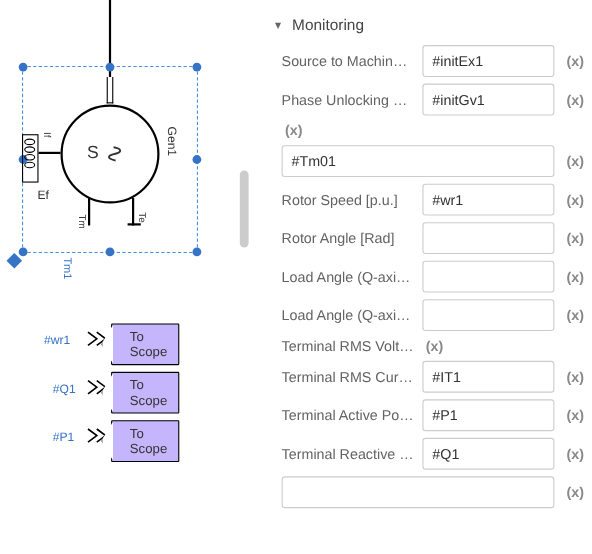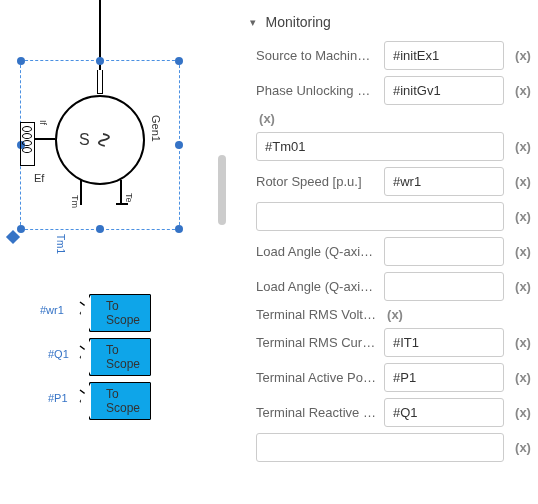--- a/index.html
+++ b/index.html
@@ -74,21 +74,21 @@
   .xfmr .coil1 { position:absolute; left:22px; top:6px; width:11px; height:36px; }
   .xfmr .coil1 span { display:block; width:10px; height:6px; border:1px solid #000; border-radius:50%; margin-bottom:1px; }
   .xfmr-lab1 { position:absolute; left:38px; top:120px; font-size:9px; writing-mode:vertical-rl; }
   .xfmr-lab2 { position:absolute; left:22px; top:172px; font-size:11px;margin-left:12px; }
   .xfmr-wire { position:absolute; left:35px; top:138px; width:20px; height:2px; background:#000;}
 
   
   .scope-grp { position:absolute; left:40px; }
   .sig-lab { color:#3573c6; font-size:11px; position:absolute; left:0; top:10px; }
   .arrows { position:absolute; left:39px; top:4px; }
-  .scope-box { position:absolute; left:49px; top:0; border:1.5px solid #000; background:#0ea5e9; padding:4px 10px 4px 16px; border-radius:1px; font-size:12px; }
+  .scope-box { position:absolute; left:61px; top:0; border:1.5px solid #000; background:#c4b5fd; padding:4px 10px 4px 16px; border-radius:1px; font-size:12px; }
   .scope-box:before { content:""; position:absolute; left:-10px; top:0; bottom:0; width:10px; background:#fff; border:1.5px solid #000; border-right:none; clip-path: polygon(100% 0, 100% 100%, 0 50%); }
 
   
   .panel {
     position:absolute;
     left:236px; top:0;
     width:302px; height:504px;
     background:#fff;
     padding-top:6px;
   }
@@ -227,20 +227,21 @@
       <div class="row">
         <input class="row-input" value="#Tm01" style="">
         <div class="row-fx">(x)</div>
       </div>
       <div class="row">
         <div class="row-label">Rotor Speed [p.u.]</div>
         <input class="row-input" value="#wr1" style="">
         <div class="row-fx">(x)</div>
       </div>
       <div class="row">
+        <div class="row-label">Rotor Angle [Rad]</div>
         <input class="row-input" style="">
         <div class="row-fx">(x)</div>
       </div>
       <div class="row">
         <div class="row-label">Load Angle (Q-axis …</div>
         <input class="row-input" style="">
         <div class="row-fx">(x)</div>
       </div>
       <div class="row">
         <div class="row-label">Load Angle (Q-axis …</div>

